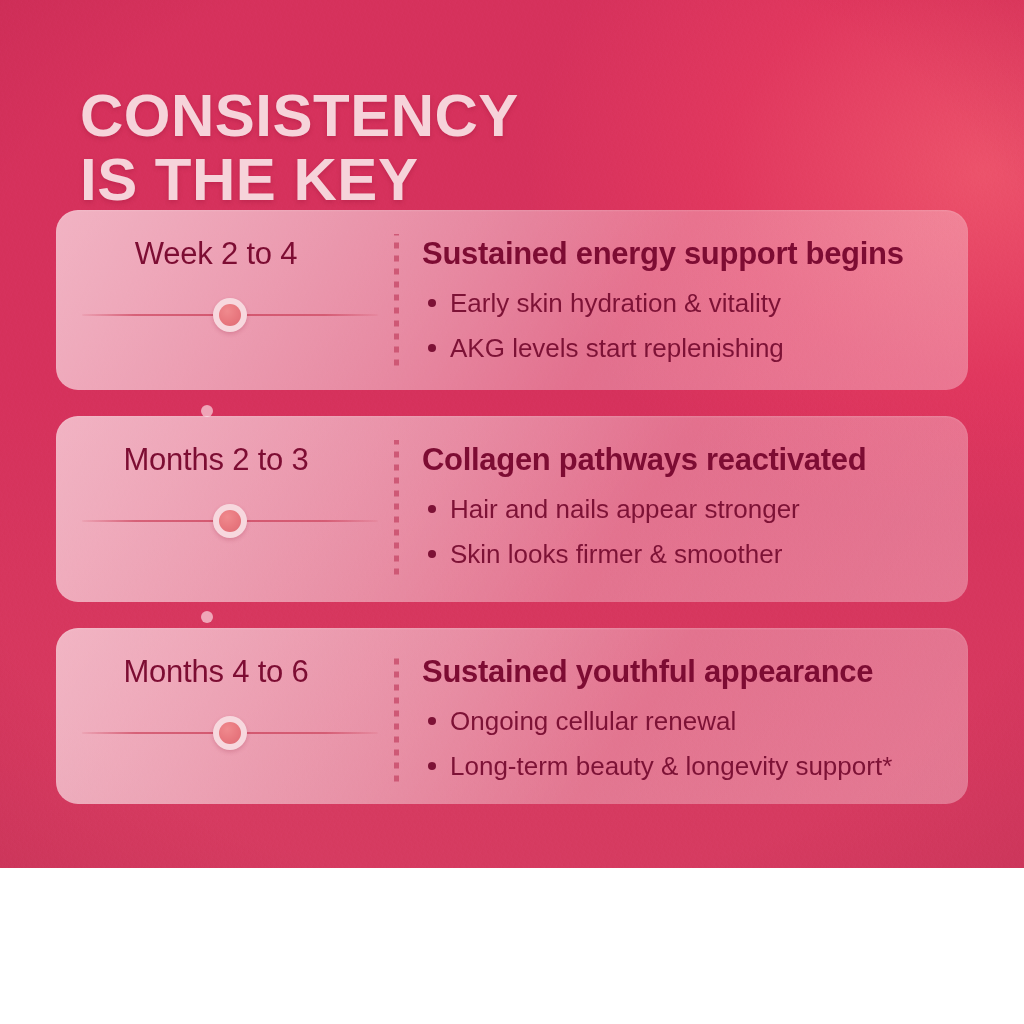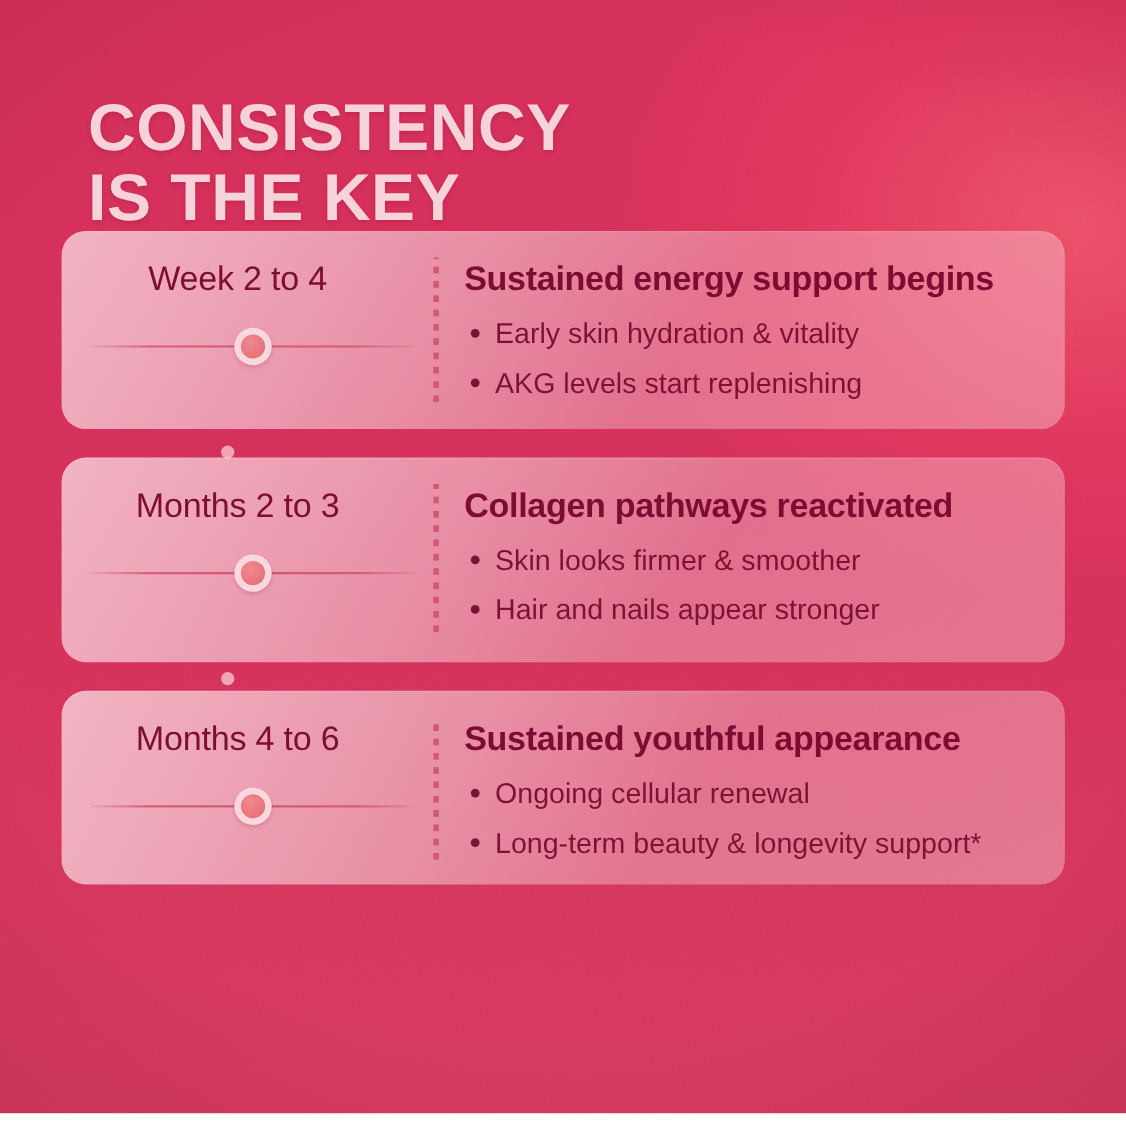--- a/index.html
+++ b/index.html
@@ -9,21 +9,21 @@
   body {
     width: 1024px;
     height: 1024px;
     overflow: hidden;
     font-family: "Liberation Sans", sans-serif;
   }
 
   #poster {
     position: relative;
     width: 1024px;
-    height: 1012px;
+    height: 868px;
     overflow: hidden;
     background-color: #d6315c;
   }
 
   
   .bg-base {
     position: absolute;
     inset: 0;
     background:
       radial-gradient(ellipse 780px 620px at 86% 12%,
@@ -307,25 +307,25 @@
       </div>
     </div>
 
     <div class="divider"></div>
 
     <div class="content-col">
       <div class="card-heading">Collagen pathways reactivated</div>
       <ul class="bullets">
         <li class="bullet">
           <span class="bullet-dot"></span>
+          <span>Hair and nails appear stronger</span>
+        </li>
+        <li class="bullet">
+          <span class="bullet-dot"></span>
           <span>Skin looks firmer &amp; smoother</span>
-        </li>
-        <li class="bullet">
-          <span class="bullet-dot"></span>
-          <span>Hair and nails appear stronger</span>
         </li>
       </ul>
     </div>
   </section>
 
   <div class="connector-dot" id="connector-2"></div>
 
   <section class="card" id="card-3">
     <div class="card-sheen"></div>
 

